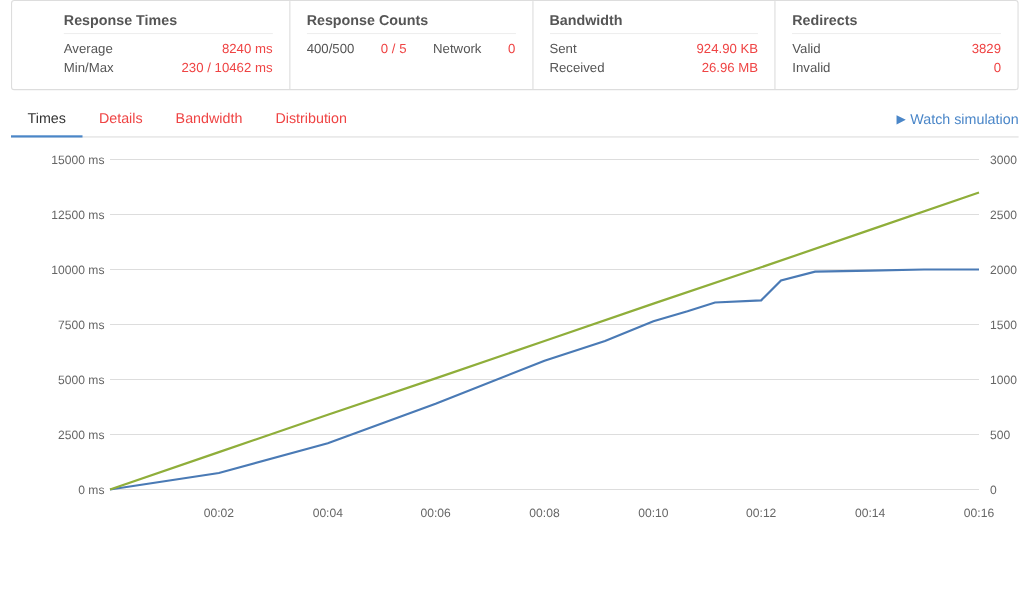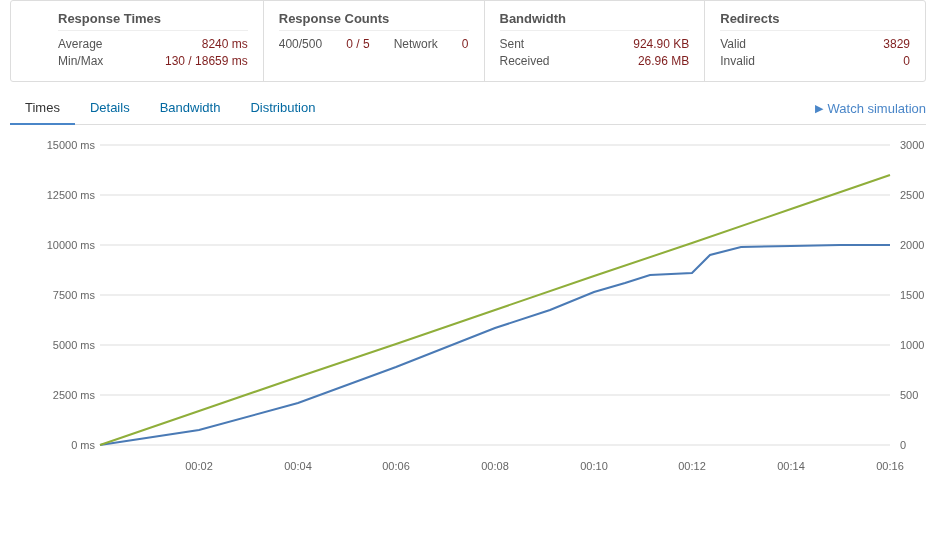--- a/index.html
+++ b/index.html
@@ -28,21 +28,21 @@
       border-bottom: 1px solid #eee;
     }
     .stat-row {
       display: flex;
       justify-content: space-between;
       margin: 3px 0;
       font-size: 12px;
       text-align: center;
     }
     .stat-label { color: #555; }
-    .stat-value { color: #7f1d1d; font-weight: normal; }
+    .stat-value { color: #ef4444; font-weight: normal; }
     .stat-value.blue { color: #4a86c8; }
 
     .tabs-bar {
       display: flex;
       align-items: center;
       border-bottom: 1px solid #ddd;
       margin: 0 10px;
       position: relative;
     }
     .tab {
@@ -52,21 +52,21 @@
       color: #555;
       border-bottom: 2px solid transparent;
       margin-bottom: -1px;
       text-align: right;
     }
     .tab.active {
       color: #333;
       border-bottom: 2px solid #4a86c8;
       font-weight: normal;
     }
-    .tab.link { color: #0369a1; }
+    .tab.link { color: #ef4444; }
     .watch-sim {
       position: absolute;
       right: 0;
       color: #4a86c8;
       font-size: 13px;
       cursor: pointer;
       display: flex;
       align-items: center;
       gap: 4px;
     }
@@ -95,21 +95,21 @@
 
 <div class="stats-row">
   <div class="stat-box">
     <div class="stat-title">Response Times</div>
     <div class="stat-row">
       <span class="stat-label">Average</span>
       <span class="stat-value">8240 ms</span>
     </div>
     <div class="stat-row">
       <span class="stat-label">Min/Max</span>
-      <span class="stat-value">130 / 18659 ms</span>
+      <span class="stat-value">230 / 10462 ms</span>
     </div>
   </div>
 
   <div class="stat-box">
     <div class="stat-title">Response Counts</div>
     <div class="stat-row">
       <span class="stat-label blue">400/500</span>
       <span class="stat-value">0 / 5</span>
       <span class="stat-label">Network</span>
       <span class="stat-value">0</span>

